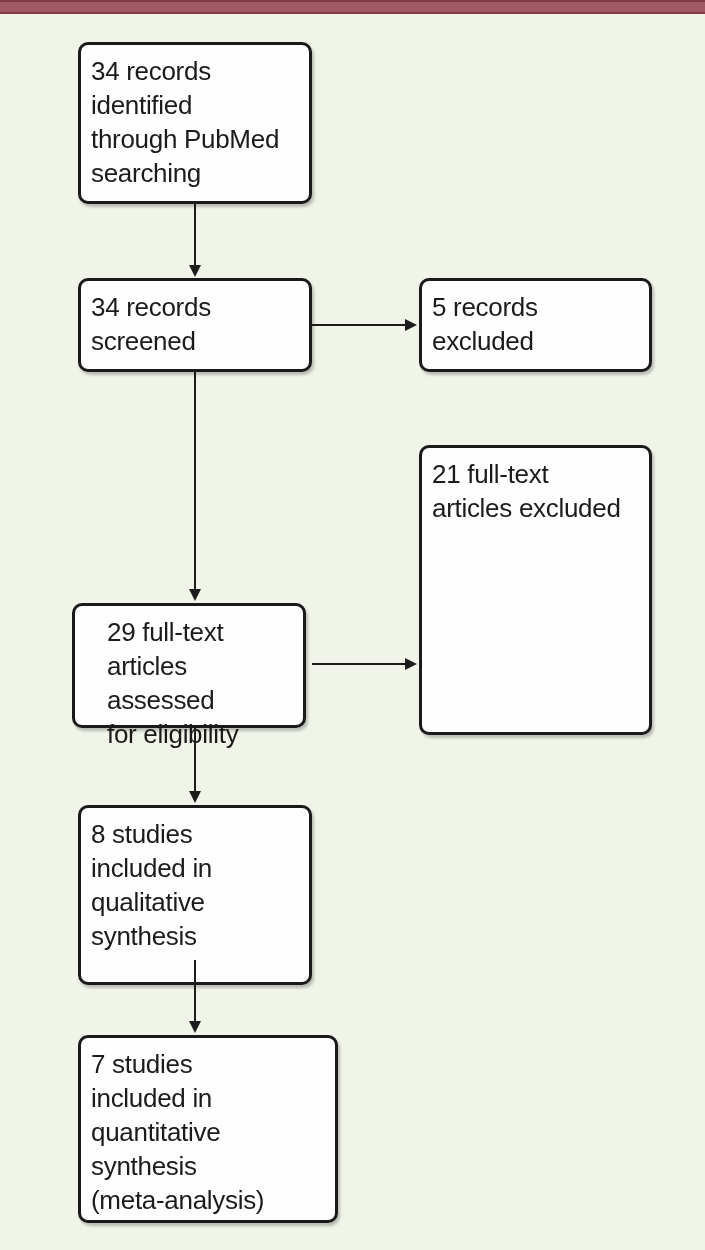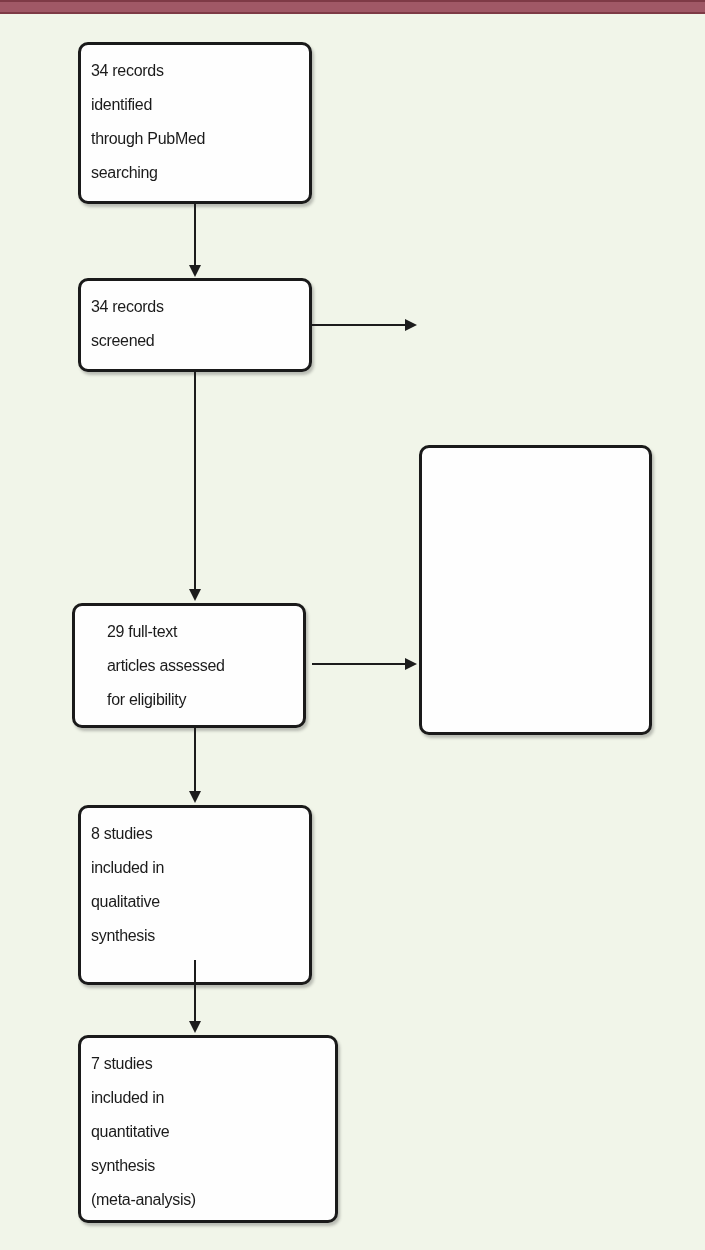--- a/index.html
+++ b/index.html
@@ -22,21 +22,21 @@
   }
   .box {
     position: absolute;
     box-sizing: border-box;
     background: #fefefe;
     border: 3px solid #1a1a1a;
     border-radius: 10px;
     box-shadow: 2px 3px 3px rgba(40,40,40,0.28);
     padding: 9px 8px 8px 10px;
     color: #1b1b1b;
-    font-size: 16px;
+    font-size: 26px;
     line-height: 34px;
     letter-spacing: -0.3px;
   }
   .box-text {
     margin: 0;
     white-space: pre-line;
   }
   .box-text.para-gap { margin-top: 13px; }
   .b1 { left: 78px;  top: 42px;   width: 234px; height: 162px; }
   .b2 { left: 78px;  top: 278px;  width: 234px; height: 94px;  }
@@ -73,28 +73,34 @@
 identified
 through PubMed
 searching</p>
   </div>
 
   <div class="box b2">
     <p class="box-text">34 records
 screened</p>
   </div>
 
+  <div class="box b3">
+    <p class="box-text">5 records
+excluded</p>
+  </div>
 
   <div class="box b4">
     <p class="box-text">29 full-text
 articles assessed
 for eligibility</p>
   </div>
 
   <div class="box b5">
+    <p class="box-text">21 full-text
+articles excluded</p>
   </div>
 
   <div class="box b6">
     <p class="box-text">8 studies
 included in
 qualitative
 synthesis</p>
   </div>
 
   <div class="box b7">

